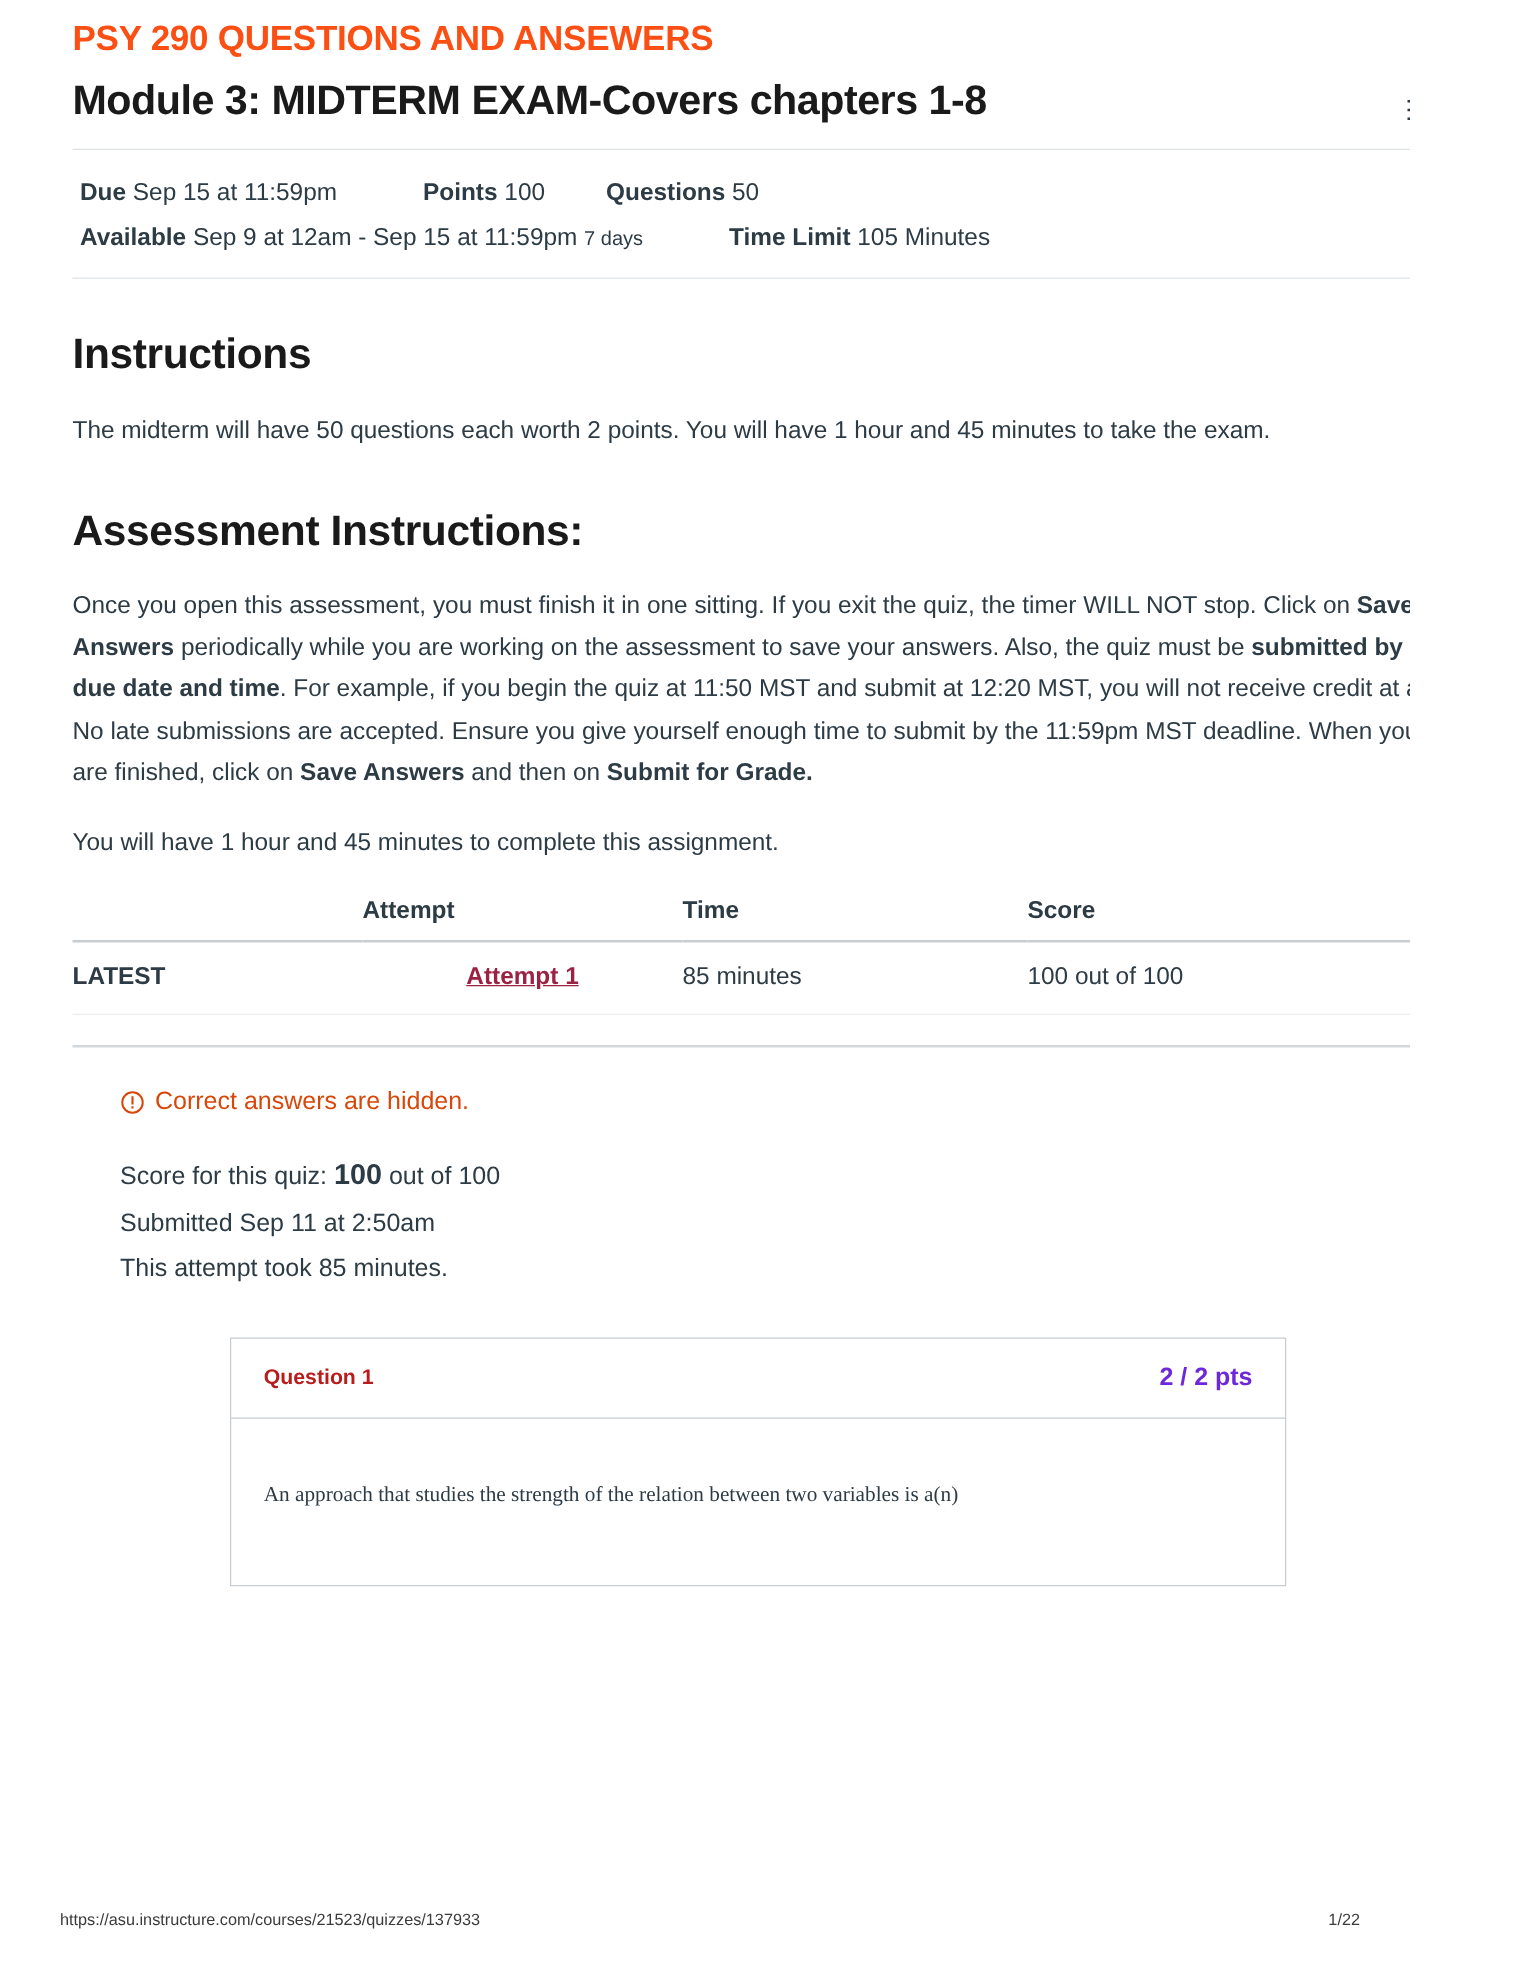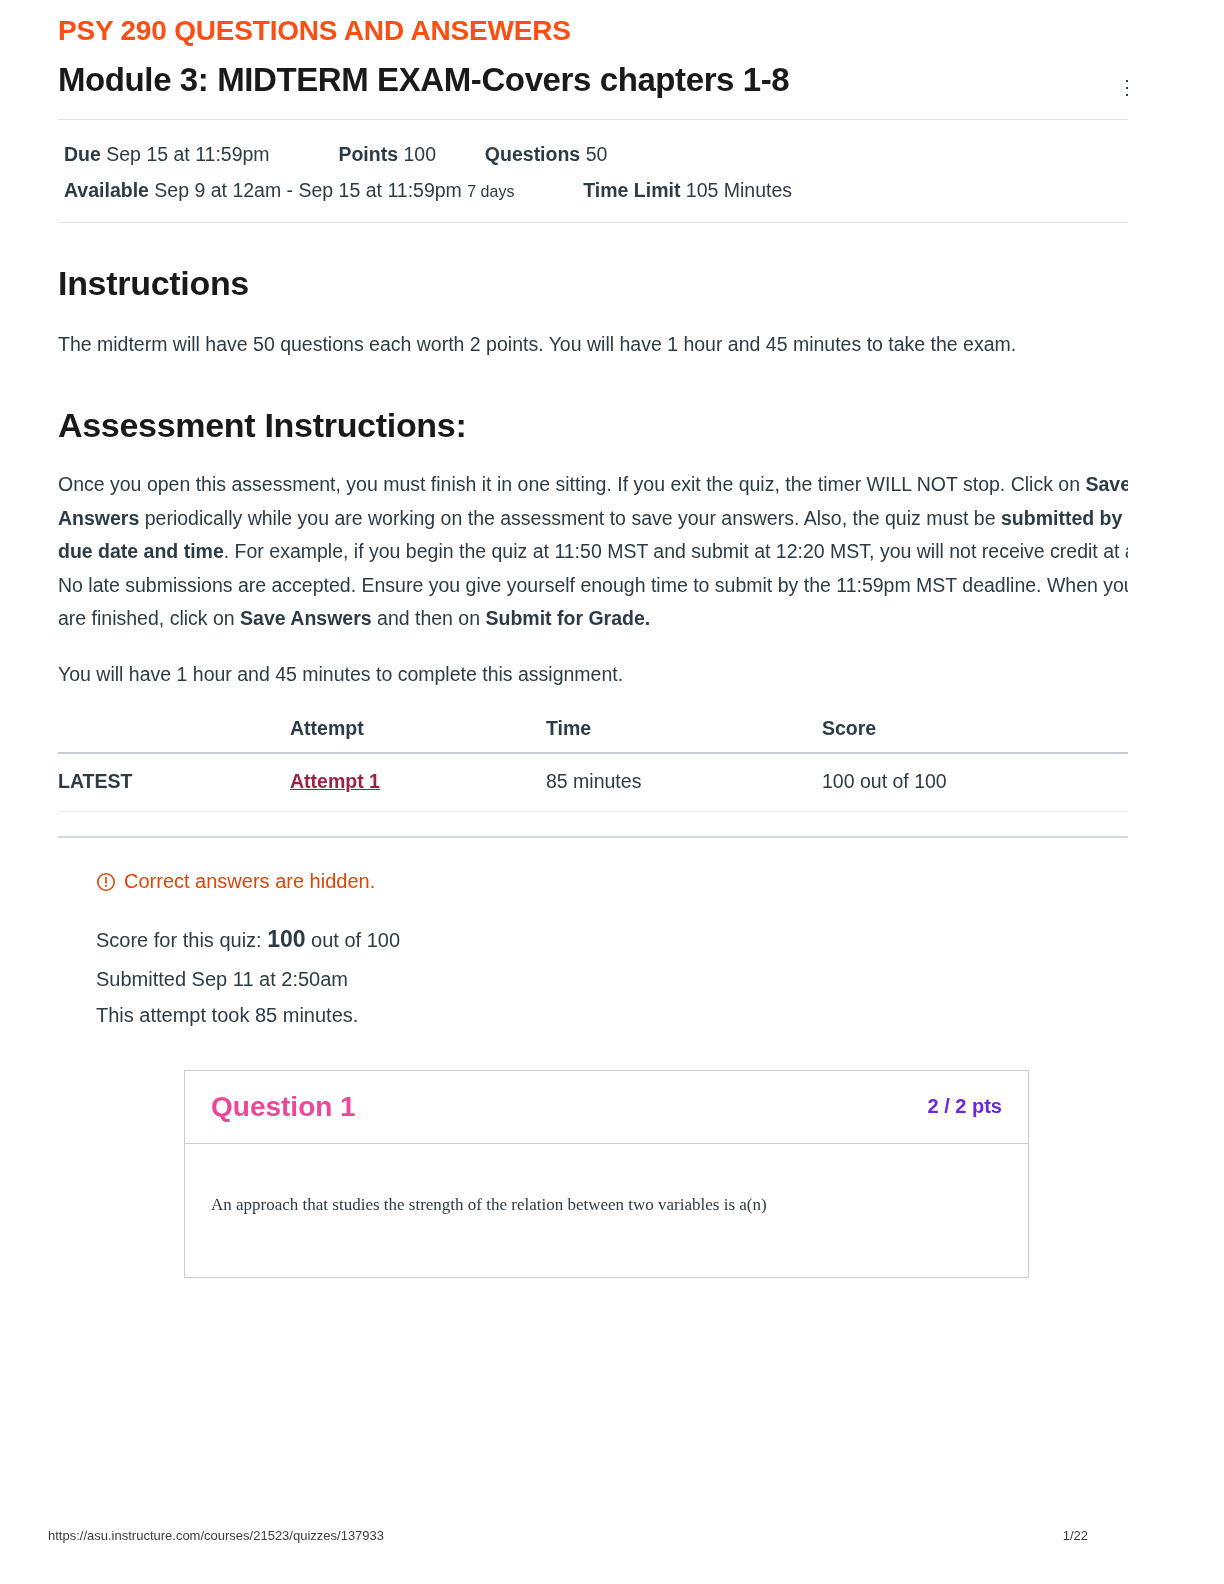--- a/index.html
+++ b/index.html
@@ -131,21 +131,21 @@
     font-size: 19.5px;
   }
   table.attempts thead tr { border-bottom: 2px solid #c7cdd1; }
   table.attempts td {
     padding: 16px 0 18px 0;
     color: #2d3b45;
     vertical-align: top;
   }
   table.attempts tbody tr { border-bottom: 1px solid #e8eaec; }
   .col-latest { width: 232px; font-weight: bold; }
-  .col-attempt { width: 256px; }
+  .col-attempt { width: 256px; text-align: center; }
   .col-time { width: 276px; margin-left: 30px; }
   .col-score { width: auto; }
   a.attempt-link {
     color: #9b2242;
     text-decoration: underline;
     font-weight: bold;
   }
 
   .rule-wide {
     border: 0;
@@ -188,23 +188,23 @@
     box-sizing: border-box;
   }
   .question-head {
     display: flex;
     align-items: center;
     justify-content: space-between;
     padding: 20px 26px 20px 26px;
     border-bottom: 1px solid #c7cdd1;
   }
   .question-name {
-    font-size: 28px;
-    font-weight: bold;
-    color: #ec4899;
+    font-size: 17px;
+    font-weight: bold;
+    color: #b91c1c;
   }
   .question-pts {
     font-size: 20px;
     font-weight: bold;
     color: #6d28d9;
   }
   .question-body {
     padding: 48px 26px 60px 26px;
     font-family: "Liberation Serif", serif;
     font-size: 17px;

